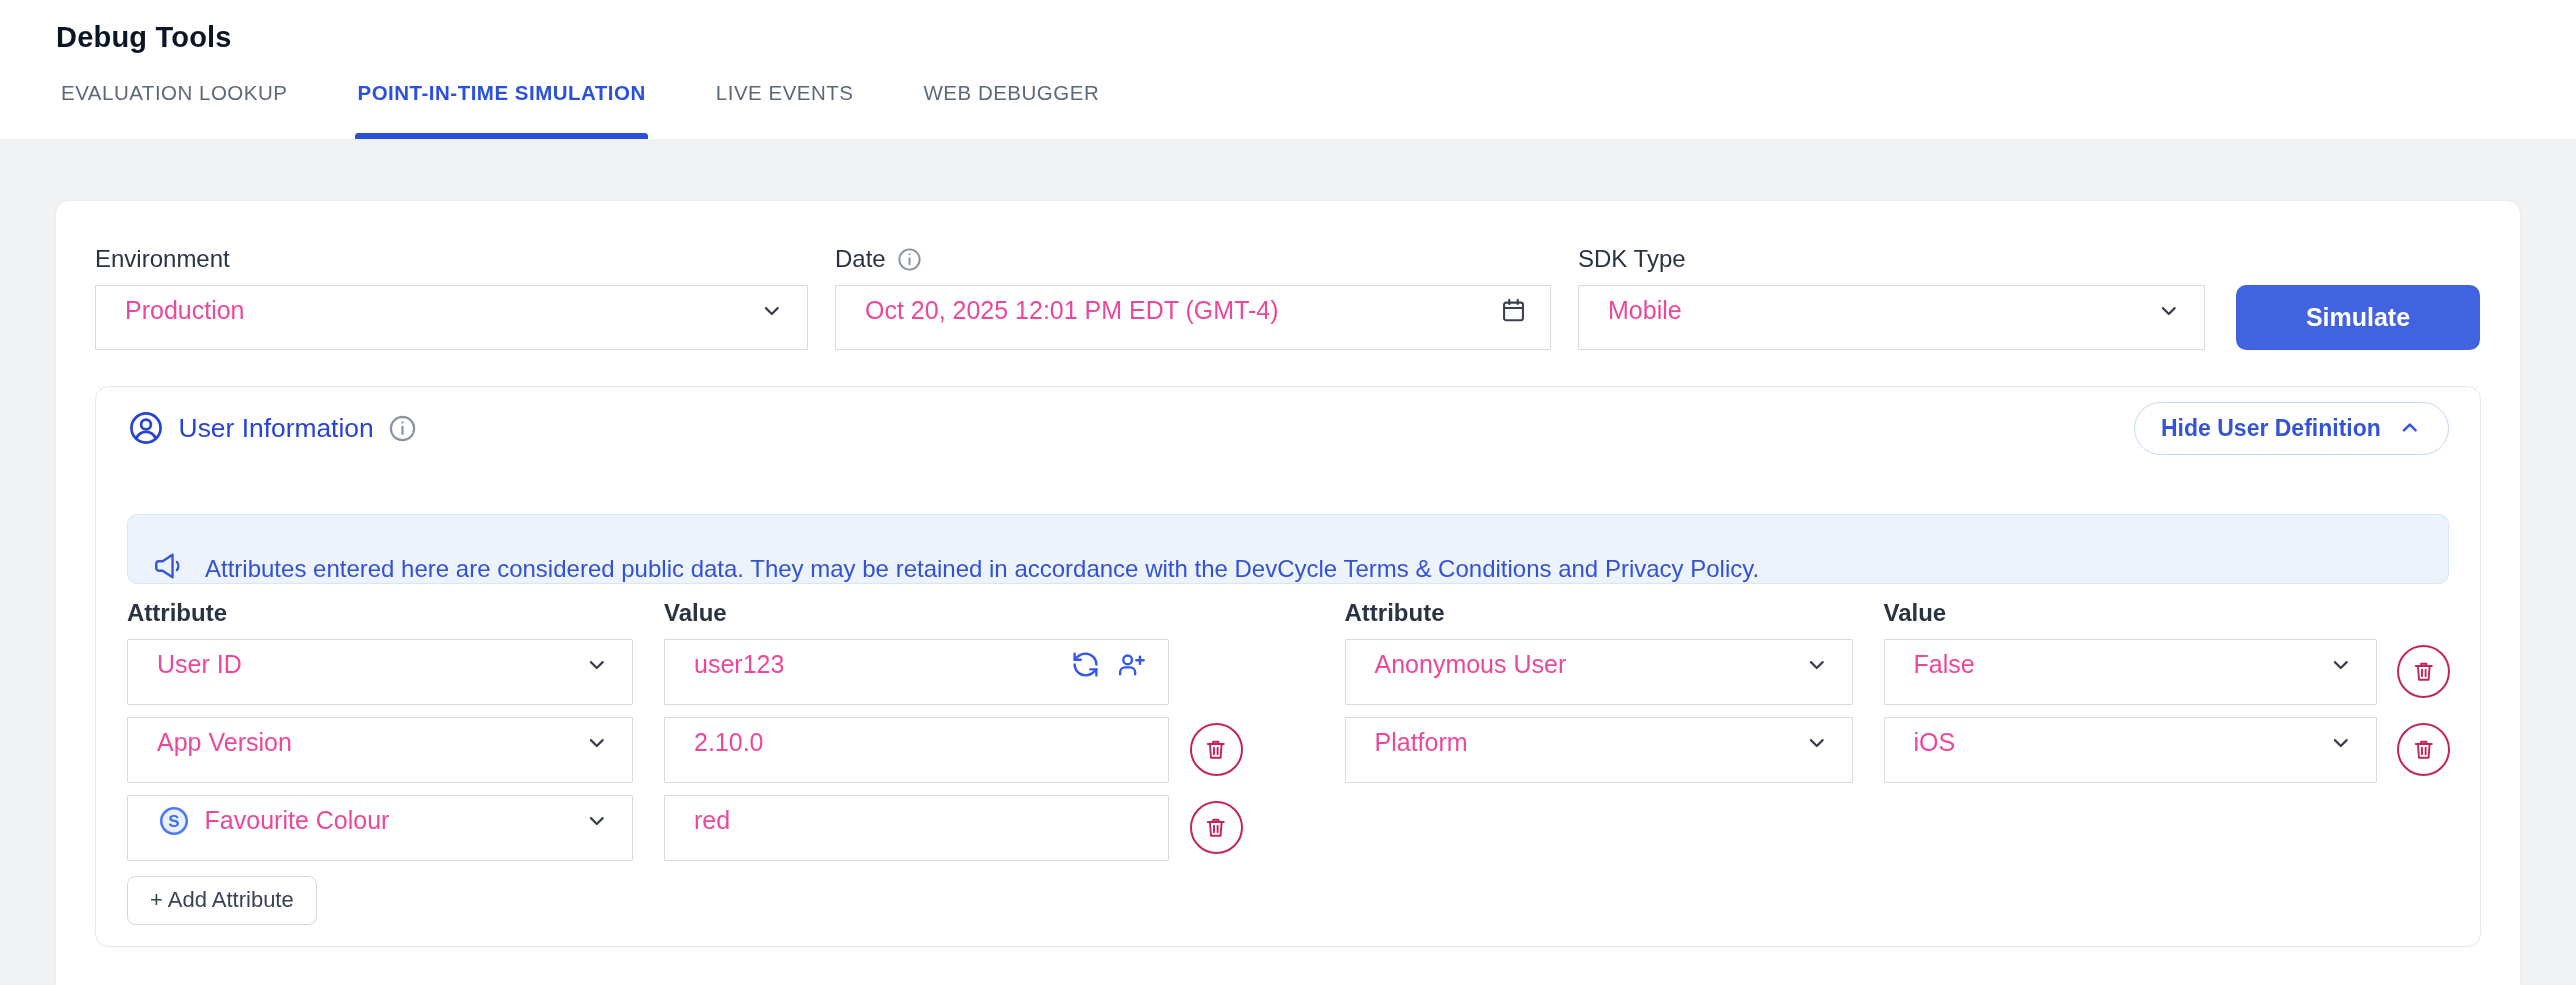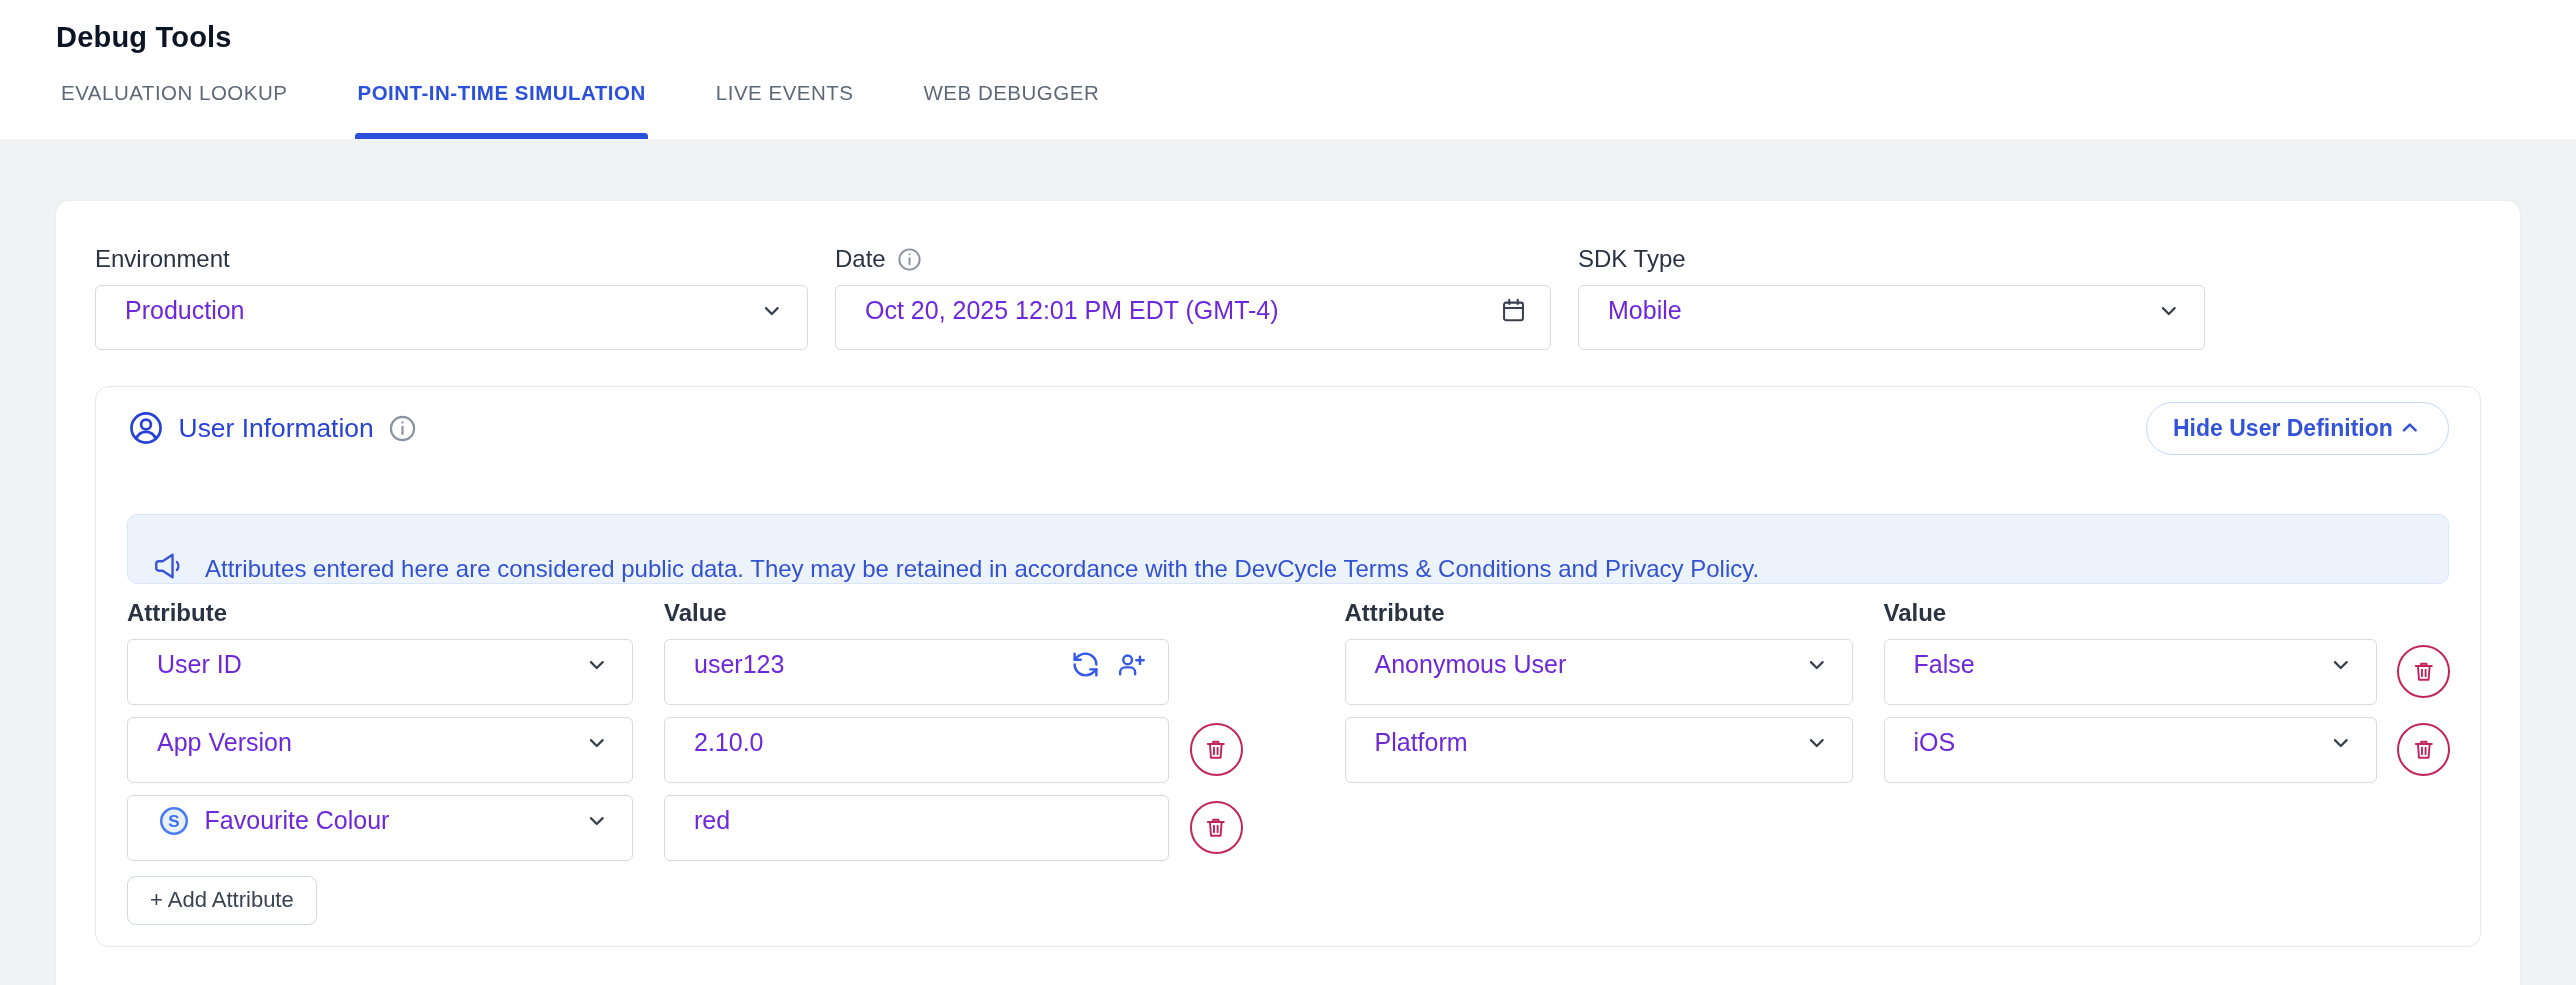--- a/index.html
+++ b/index.html
@@ -19,38 +19,38 @@
 
   
   .page { height:846px; padding-top:62px; overflow:hidden; }
   .card { margin:0 56px; height:840px; background:#FFFFFF; border-radius:13.6px;
     padding:44px 39px 0 39px; box-shadow:0 0.9px 2.6px rgba(16,24,40,.07); }
 
   
   .form-row { display:flex; align-items:flex-end; }
   .field label { display:flex; align-items:center; gap:10.2px; font-size:24px;
     color:#2A3342; font-weight:500; margin-bottom:12px; }
-  .box { height:65px; border:1.7px solid #D7DAE0; border-radius:6px;
+  .box { height:65px; border:1.7px solid #D7DAE0; border-radius:1px;
     background:#fff; display:flex; align-items:center; justify-content:space-between;
-    padding:0 22px 14px 29px; font-size:25px; color:#6d28d9; cursor:pointer; }
+    padding:0 22px 14px 29px; font-size:25px; color:#ec4899; cursor:pointer; }
   .f-env  { width:713px; margin-right:27px; }
   .f-date { width:716px; margin-right:27px; }
   .f-sdk  { width:627px; }
   .simulate { margin-left:31px; width:244px; height:65px; background:#4263DF;
     color:#fff; font-size:25px; font-weight:600; border:none; border-radius:10.2px;
     cursor:pointer; font-family:inherit; }
 
   
   .subcard { margin-top:36px; height:561px; border:1.7px solid #E4E7EC;
     border-radius:13.6px; padding:0 31px; }
   .subhead { display:flex; justify-content:space-between; align-items:center;
     margin-top:13.6px; height:55px; }
   .subhead-left { display:flex; align-items:center; gap:13.6px; }
   .subhead-title { font-size:26.4px; font-weight:500; color:#2742D6; }
-  .pill { height:53px; padding:0 25.6px; display:flex; align-items:center; gap:4px;
+  .pill { height:53px; padding:0 25.6px; display:flex; align-items:center; gap:16px;
     background:#fff; border:1.7px solid #C4D6F8; border-radius:27px; color:#3353D8;
     font-size:23px; font-weight:600; cursor:pointer; font-family:inherit; }
 
   .banner { margin-top:58px; height:70px; display:flex; align-items:flex-end;
     gap:19px; padding:0 24px; background:#EDF3FC; border:1.7px solid #D9E5F8;
     border-radius:10.2px; }
   .banner p { font-size:24px; color:#3252D2; }
 
   
   .grid { margin-top:15px; display:grid; row-gap:12px;
@@ -134,20 +134,21 @@
         <div class="box">
           <span>Mobile</span>
           <span class="chev">
             <svg width="25.6" height="25.6" viewBox="0 0 24 24" fill="none" stroke="#39414E" stroke-width="2.1" stroke-linecap="round" stroke-linejoin="round">
                 <path d="M6.5 9.5 12 15l5.5-5.5"></path>
               </svg>
           </span>
         </div>
       </div>
 
+      <button class="simulate">Simulate</button>
     </div>
 
     <section class="subcard">
       <div class="subhead">
         <div class="subhead-left">
           <span>
             <svg width="38" height="38" viewBox="0 0 24 24" fill="none" stroke="#2742D6" stroke-width="1.7" stroke-linecap="round">
                 <circle cx="12" cy="12" r="9.2"></circle>
                 <circle cx="12" cy="9.8" r="3.1"></circle>
                 <path d="M5.9 18.6c1.2-2.7 3.3-4.1 6.1-4.1s4.9 1.4 6.1 4.1"></path>

